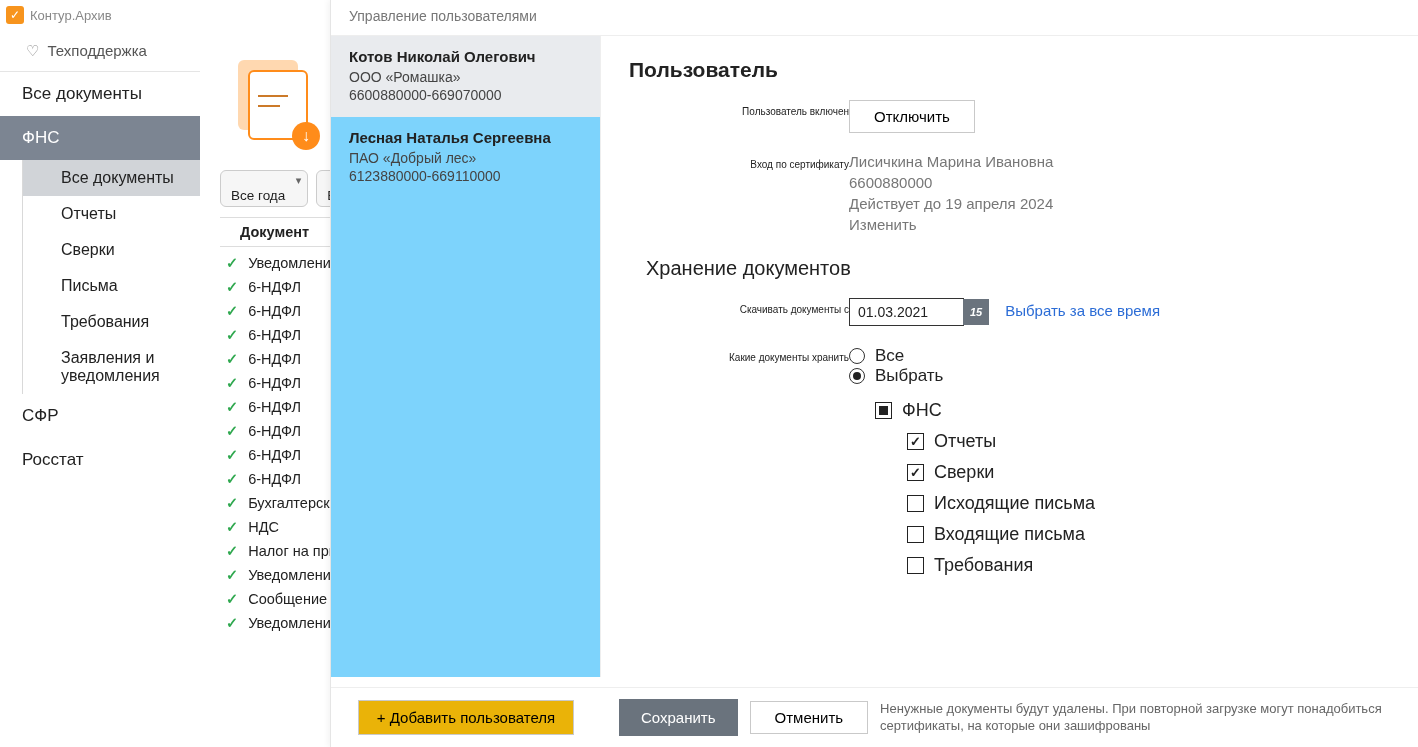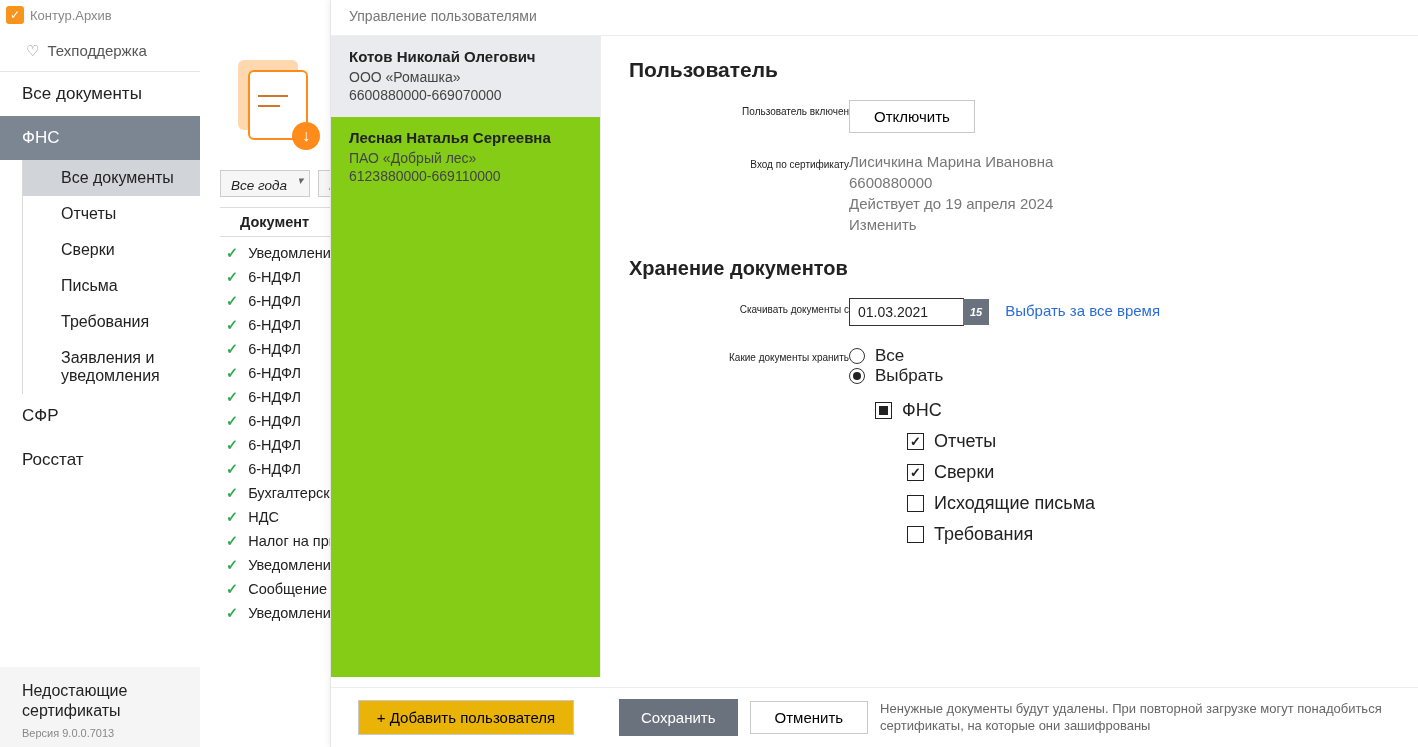--- a/index.html
+++ b/index.html
@@ -112,22 +112,22 @@
 .doc-icon .lines::after  { top:45px; width:22px; }
 .doc-icon .dl {
   position:absolute; right:0; bottom:0;
   width:28px; height:28px; border-radius:50%;
   background:#ff8c1a; color:#fff; display:flex;
   align-items:center; justify-content:center; font-size:16px;
 }
 .filter-row { display:flex; gap:8px; margin-bottom:10px; }
 .filter-select {
   border:1px solid #ccc; background:#f6f6f6;
-  padding:7px 22px 3px 10px; font-size:13.5px;
-  position:relative; border-radius:0;font-style:italic;
+  padding:17px 22px 3px 10px; font-size:13.5px;
+  position:relative; border-radius:6px;
 }
 .filter-select::after {
   content:"▾"; position:absolute; right:6px; top:3px; font-size:11px; color:#666;
 }
 .table-head {
   border-top:1px solid #ddd;
   border-bottom:1px solid #ddd;
   padding:6px 20px;
   font-size:14.5px; font-weight:600;
   margin-bottom:4px;
@@ -145,21 +145,21 @@
 }
 .overlay-header {
   position:absolute; left:0; top:0; right:0; height:36px;
   padding: 8px 18px; color:#777; font-size:14px;
   border-bottom:1px solid #eee;
   background:#fff;
 }
 .user-list {
   position:absolute; left:0; top:36px; bottom:70px;
   width:270px; border-right:1px solid #eee;
-  background:#84cc16;
+  background:#7dd3fc;
   overflow:hidden;
 }
 .user-card {
   padding:12px 18px 14px;
   cursor:pointer;
 }
 .user-card.selected { background:#e9ebee; }
 .user-card .uname { font-weight:600; font-size:15px; margin-bottom:4px; }
 .user-card .ucomp { font-size:14px; color:#444; margin-bottom:2px; }
 .user-card .uids  { font-size:14px; color:#444; }
@@ -184,21 +184,21 @@
   display:flex; align-items:flex-start; margin-bottom:20px;
 }
 .row .lbl { width:220px; font-size:10px; padding-top:6px;text-align:right; }
 .row .val { flex:1; font-size:15px; }
 .btn-outline {
   border:1px solid #c9c9c9; background:#fff;
   padding:7px 24px; font-size:15px; cursor:pointer;
 }
 .cert-info div { margin-bottom:4px; color:#777; font-size:15px; }
 .link { color:#2b6cd6; cursor:pointer; font-size:15px; }
-.h3 { font-size:20px; font-weight:700; margin:10px 0 18px; }
+.h3 { font-size:20px; font-weight:400; margin:10px 17px 18px; }
 .date-input {
   border:1px solid #333; padding:5px 8px; width:115px;
   font-size:14px; display:inline-block; vertical-align:middle;
 }
 .cal-icon {
   display:inline-flex; width:26px; height:26px;
   background:#6a737d; color:#fff; align-items:center;
   justify-content:center; vertical-align:middle; margin-left:-1px;
   font-size:11px; font-weight:bold;font-style:italic;
 }
@@ -250,24 +250,20 @@
   <div class="nav-item">Все документы</div>
   <div class="nav-item active">ФНС</div>
   <div class="sub-item active">Все документы</div>
   <div class="sub-item">Отчеты</div>
   <div class="sub-item">Сверки</div>
   <div class="sub-item">Письма</div>
   <div class="sub-item">Требования</div>
   <div class="sub-item">Заявления и уведомления</div>
   <div class="nav-item">СФР</div>
   <div class="nav-item">Росстат</div>
-  <div class="sidebar-footer">
-    <div class="missing">Недостающие сертификаты</div>
-    <div class="ver">Версия 9.0.0.7013</div>
-  </div>
 </div>
 
 <div class="content">
   <div class="placeholder-area">
     <div class="doc-icon">
       <div class="shape1"></div>
         <div class="shape2"></div>
         <div class="lines"></div>
       <div class="dl">↓</div>
     </div>
@@ -421,20 +417,24 @@
             <div class="tree-node">
               <span class="chk-box checked"></span>
               <span>Сверки</span>
             </div>
             <div class="tree-node">
               <span class="chk-box"></span>
               <span>Исходящие письма</span>
             </div>
             <div class="tree-node">
               <span class="chk-box"></span>
+              <span>Входящие письма</span>
+            </div>
+            <div class="tree-node">
+              <span class="chk-box"></span>
               <span>Требования</span>
             </div>
           </div>
         </div>
       </div>
     </div>
   </div>
 
   <div class="overlay-footer">
     <button class="btn-primary">Сохранить</button>

